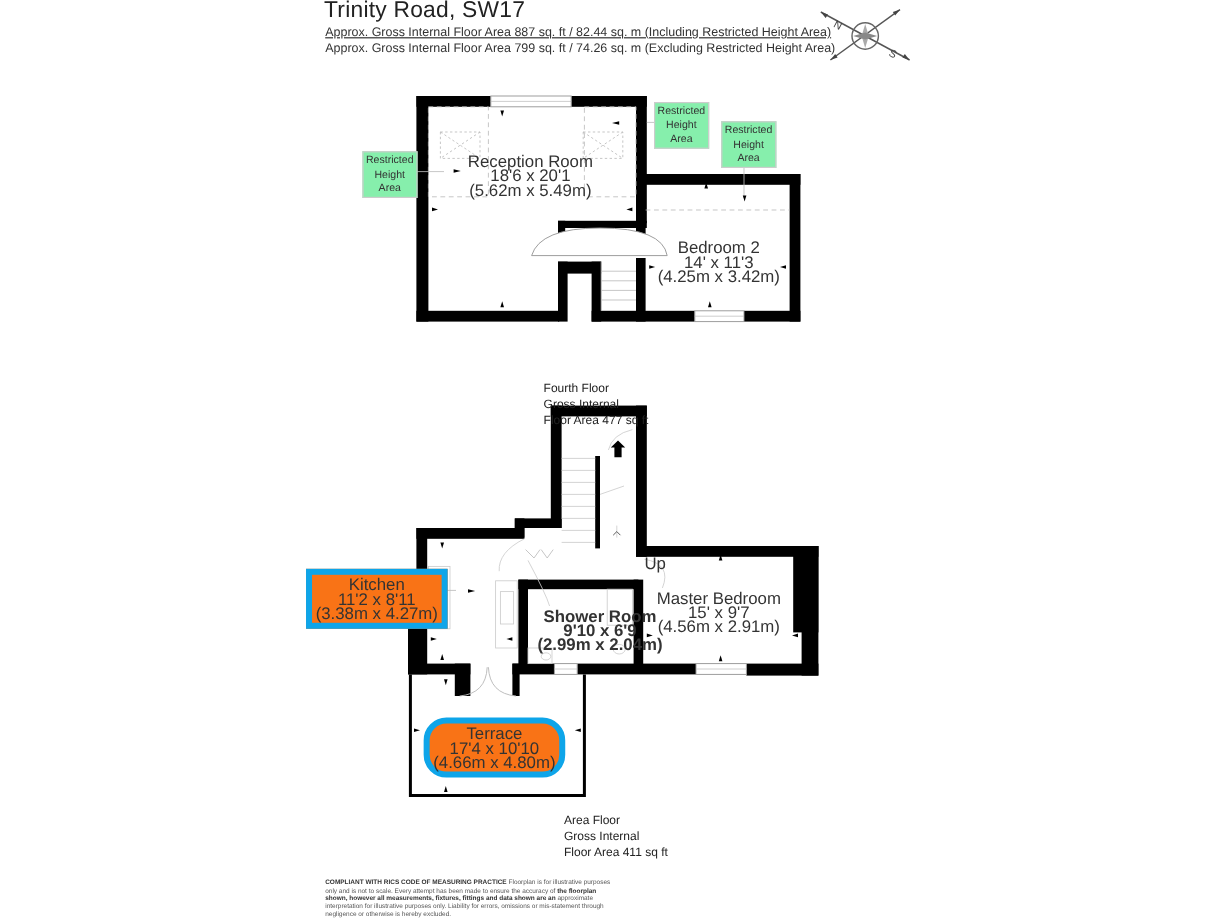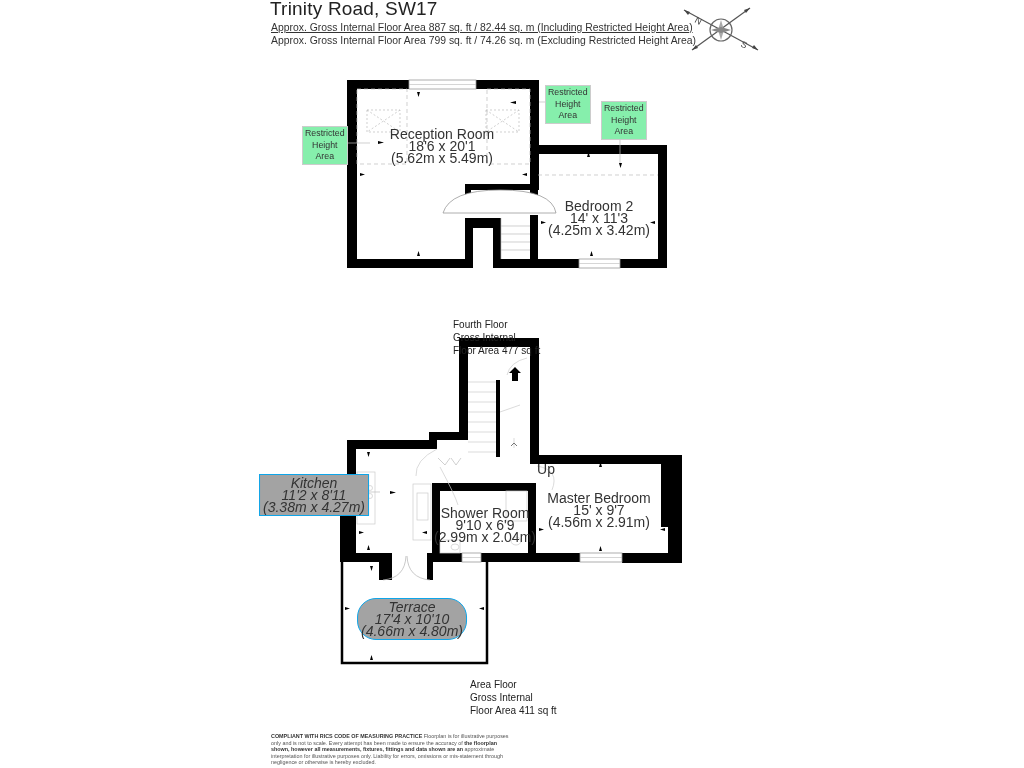--- a/index.html
+++ b/index.html
@@ -4,21 +4,21 @@
 <style>
   html, body { margin: 0; padding: 0; background: #ffffff; }
   body { width: 1024px; height: 768px; position: relative; overflow: hidden; font-family: "Liberation Sans", "DejaVu Sans", sans-serif; color: #222; }
   .title { position: absolute; left: 270px; top: -2px; font-size: 19px; color: #222; letter-spacing: 0.2px; }
   .subtitle { position: absolute; left: 271px; font-size: 10.4px; color: #333; white-space: nowrap; }
   .sub1 { top: 22px; text-decoration: underline; }
   .sub2 { top: 35px; }
   .compass { position: absolute; left: 676px; top: 4px; width: 90px; height: 50px; }
   svg.plan { position: absolute; left: 0; top: 0; width: 1024px; height: 768px; }
   .room-label { position: absolute; text-align: center; font-size: 14px; line-height: 12px; color: #333; transform: translateX(-50%); white-space: nowrap; }
-  .boxed { border: 1px solid #0ea5e9; background: #a3a3a3; padding: 2px 3px; font-style: italic; }
+  .boxed { border: 5px solid #0ea5e9; background: #f97316; padding: 2px 3px; }
   .rha { position: absolute; text-align: center; font-size: 8.8px; line-height: 11.5px; color: #333; border: 1px solid #ccc; background: #86efac; padding: 1px 2px; }
   .floor-caption { position: absolute; font-size: 10px; line-height: 13px; color: #222; }
   .disclaimer { position: absolute; left: 271px; top: 733px; width: 240px; font-size: 5.4px; line-height: 6.6px; color: #555; }
   .disclaimer b { color: #333; }
 </style>
 </head>
 <body>
 
 <div class="title">Trinity Road, SW17</div>
 <div class="subtitle sub1">Approx. Gross Internal Floor Area 887 sq. ft / 82.44 sq. m (Including Restricted Height Area)</div>
@@ -274,21 +274,21 @@
   <div>Fourth Floor</div>
   <div>Gross Internal</div>
   <div>Floor Area 477 sq ft</div>
 </div>
 
 <div class="room-label boxed" style="left:314px; top:474px;">
   <div>Kitchen</div>
   <div>11'2 x 8'11</div>
   <div>(3.38m x 4.27m)</div>
 </div>
-<div class="room-label" style="left:485px; top:507px;">
+<div class="room-label" style="left:500px; top:507px;font-weight:bold;">
   <div>Shower Room</div>
   <div>9'10 x 6'9</div>
   <div>(2.99m x 2.04m)</div>
 </div>
 <div class="room-label" style="left:599px; top:492px;">
   <div>Master Bedroom</div>
   <div>15' x 9'7</div>
   <div>(4.56m x 2.91m)</div>
 </div>
 <div class="room-label boxed" style="left:412px; top:598px;border-radius:19px;">

